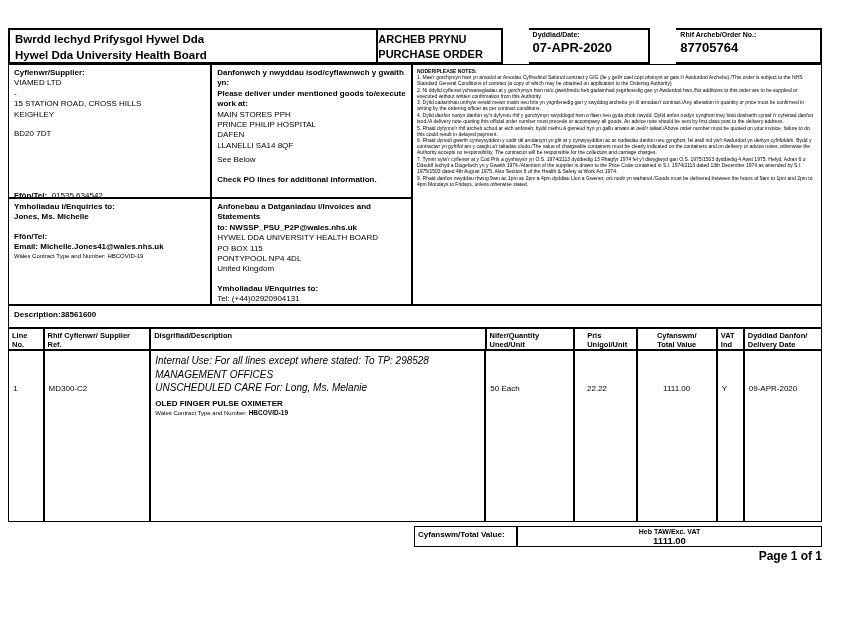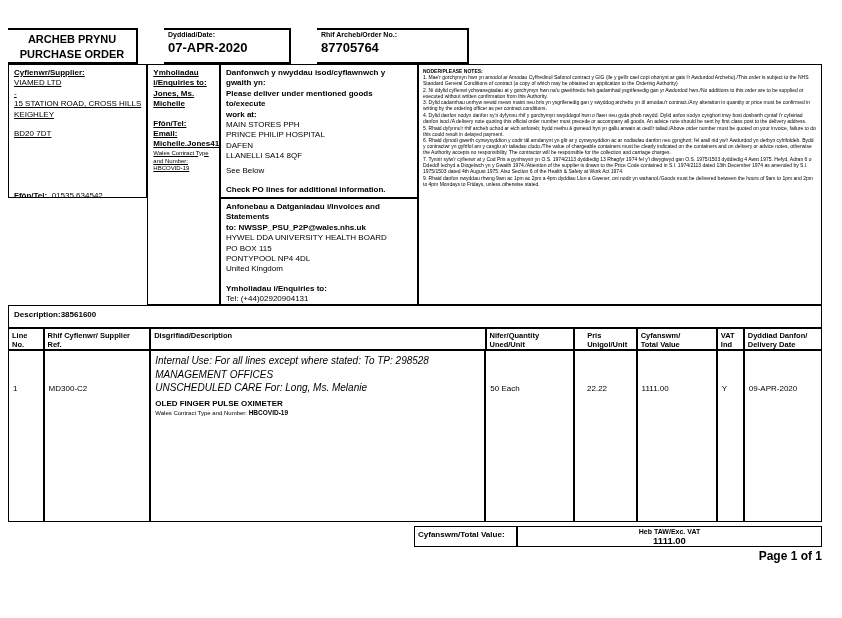--- a/index.html
+++ b/index.html
@@ -5,31 +5,31 @@
   * { box-sizing: border-box; margin: 0; padding: 0; }
   html, body { width: 842px; height: 618px; background: #ffffff; color: #000;
     font-family: "Liberation Sans", sans-serif; }
   .doc { position: absolute; left: 8px; top: 28px; width: 814px; font-size: 8px; }
   .row { display: flex; }
 
   
   .hd { height: 36px; }
   .hd-org { width: 387px; border: 2px solid #000; padding: 2px 5px;
     font-weight: bold; font-size: 11.5px; line-height: 1.35; }
-  .hd-po { width: 130px; border: 2px solid #000; border-left: none; text-align: center;
+  .hd-po { width: 130px; border: 2px solid #000; border-left: none; 
     font-weight: bold; font-size: 11px; line-height: 1.4; padding-top: 2px; }
   .hd-box { border: 2px solid #000; border-left: none; padding: 1px 4px; margin-left: 26px; }
   .hd-date { width: 127px; }
   .hd-order { width: 152px; }
   .hd-lbl { font-weight: bold; font-size: 7px; }
   .hd-val { font-weight: bold; font-size: 13px; margin-top: 2px; }
 
   
   .bodygrid { height: 241px; }
-  .colA { width: 212px; display: flex; flex-direction: row; text-decoration: underline; }
+  .colA { width: 212px; display: flex; flex-direction: column; }
   .colB { width: 210px; display: flex; flex-direction: column; }
   .colC { width: 427px; border: 1px solid #000; padding: 3px 4px; overflow: hidden; }
   .cellA1, .cellB1 { height: 134px; }
   .cellA2, .cellB2 { flex: 1; }
   .cell { border: 1px solid #000; padding: 3px 5px; line-height: 1.3; overflow: hidden; }
   .lbl { font-weight: bold; }
   .gap { height: 9px; }
   .biggap { height: 52px; }
   .smgap { height: 4px; }
   .tiny { font-size: 6px; }
@@ -42,21 +42,21 @@
 
   
   .descband { height: 23px; border: 1px solid #000; font-weight: bold;
     padding: 4px 5px; width: 814px; }
 
   
   .th { font-weight: bold; font-size: 7.5px; line-height: 1.25;
     border: 1px solid #000; padding: 2px 3px; height: 22px; overflow: hidden; }
   .td { border: 1px solid #000; padding: 3px 4px; height: 172px; font-size: 8px; }
   .w-line { width: 37px; }  .w-ref { width: 112px; } .w-desc { width: 353px; }
-  .w-qty { width: 93px; }   .w-price { width: 65px; padding-left: 12px; } .w-total { width: 84px; }
+  .w-qty { width: 93px; }   .w-price { width: 65px; padding-left: 12px; } .w-total { width: 84px; text-align: center; }
   .w-vat { width: 28px; }   .w-date { width: 82px; }
   .td-pad { padding-top: 33px; }
   .desc-sm { font-size: 10px; line-height: 1.35; font-style: italic; }
   .desc-item { font-weight: bold; font-size: 8px; margin-top: 4px; }
   .desc-contract { font-size: 6px; margin-top: 1px; }
   .desc-contract b { font-size: 6.5px; }
 
   
   .totrow { margin-top: 4px; }
   .tot-spacer { width: 406px; }
@@ -67,20 +67,24 @@
   .tot-net-val { font-weight: bold; font-size: 9.5px; }
 
   .pagefoot { margin-top: 2px; text-align: right; font-weight: bold; font-size: 12px; }
 </style>
 </head>
 <body>
 
 <div class="doc">
 
   <div class="row hd">
+    <div class="hd-org">
+      <div>Bwrdd Iechyd Prifysgol Hywel Dda</div>
+      <div>Hywel Dda University Health Board</div>
+    </div>
     <div class="hd-po">
       <div>ARCHEB PRYNU</div>
       <div>PURCHASE ORDER</div>
     </div>
     <div class="hd-box hd-date">
       <div class="hd-lbl">Dyddiad/Date:</div>
       <div class="hd-val">07-APR-2020</div>
     </div>
     <div class="hd-box hd-order">
       <div class="hd-lbl">Rhif Archeb/Order No.:</div>

